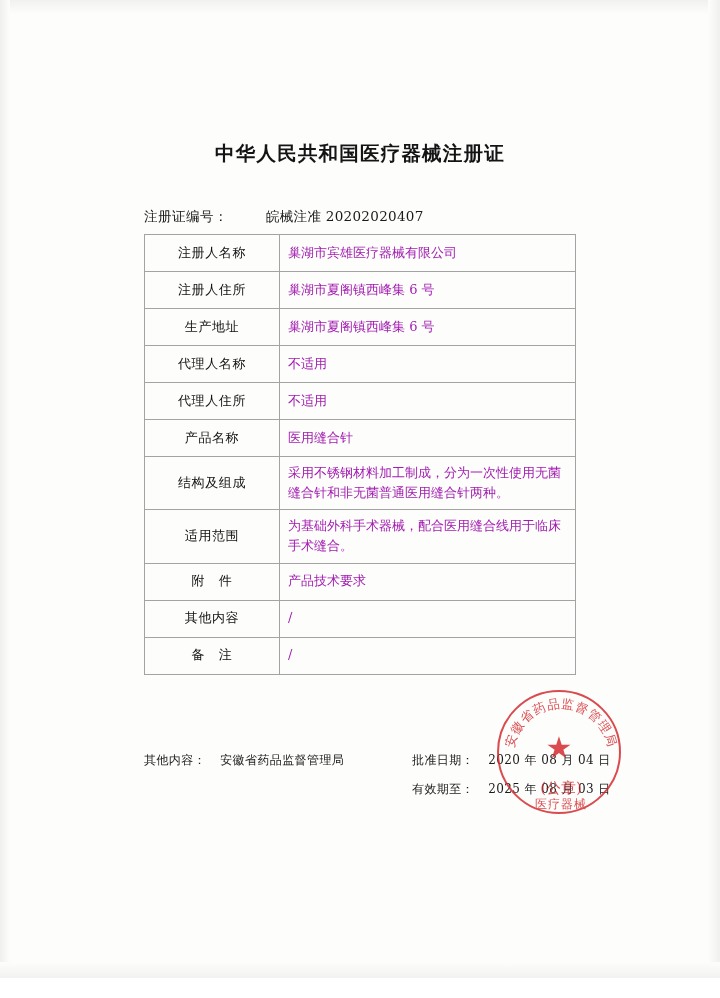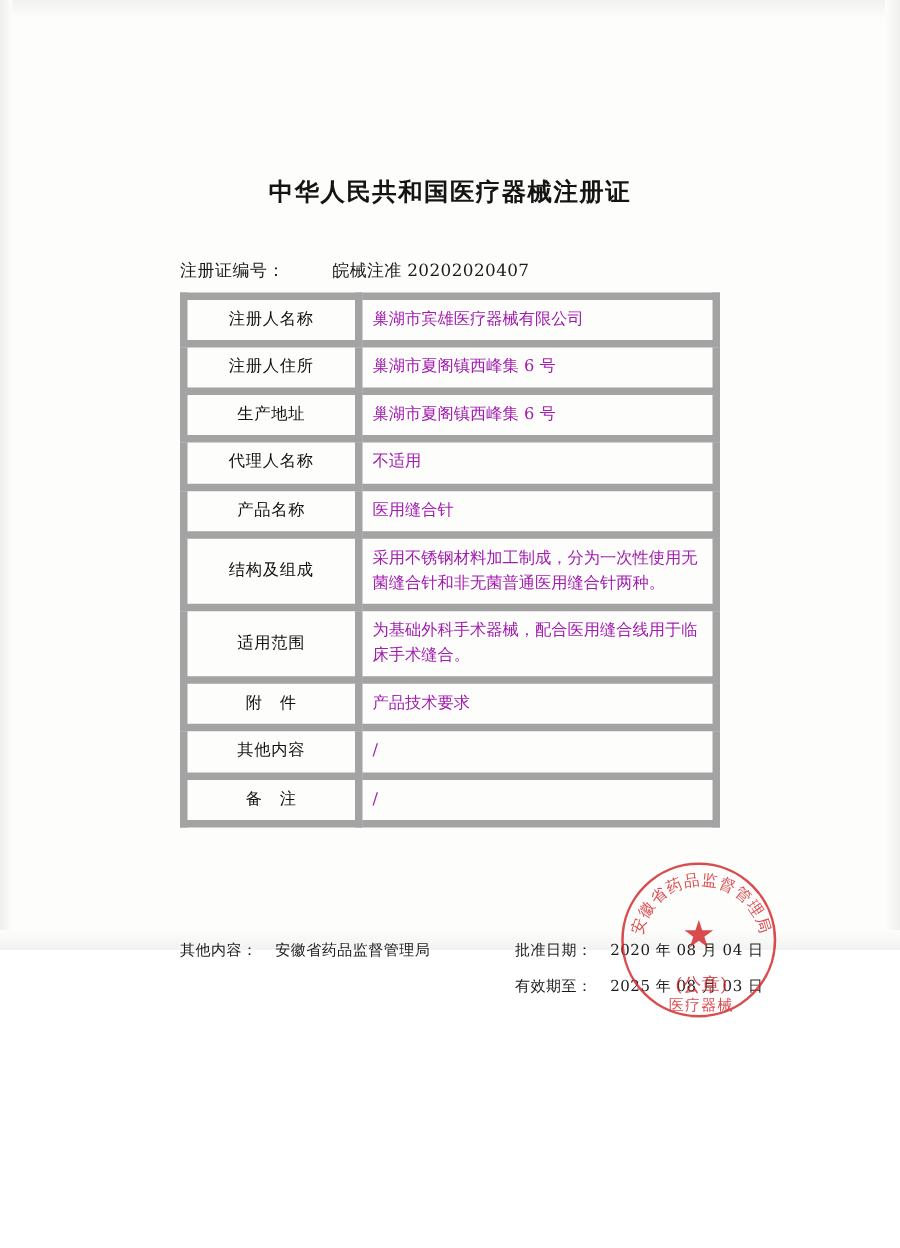--- a/index.html
+++ b/index.html
@@ -11,21 +11,21 @@
     height: 998px;
     background: #ffffff;
     font-family: "DejaVu Serif", "Liberation Serif", serif;
     color: #1a1a1a;
     position: relative;
     overflow: hidden;
   }
   .page {
     position: relative;
     width: 720px;
-    height: 760px;
+    height: 978px;
     background: #fdfdfc;
   }
   
   .scan-edge-top {
     position: absolute;
     top: 0; left: 0; right: 0;
     height: 14px;
     background: linear-gradient(to bottom, #f1f1ef, #fdfdfc);
   }
   .scan-edge-left {
@@ -81,21 +81,21 @@
 
   table.cert {
     position: absolute;
     top: 234px;
     left: 144px;
     width: 432px;
     border-collapse: collapse;
     table-layout: fixed;
   }
   table.cert td {
-    border: 6px solid #a3a3a3;
+    border: 1px solid #a3a3a3;
     font-size: 13px;
     line-height: 1.55;
     vertical-align: middle;
     padding: 6px 8px;
   }
   td.label {
     width: 118px;
     text-align: center;
     letter-spacing: 0.6px;
     color: #111;
@@ -218,20 +218,24 @@
       <tr class="r-norm">
         <td class="label">注册人住所</td>
         <td class="value">巢湖市夏阁镇西峰集 6 号</td>
       </tr>
       <tr class="r-norm">
         <td class="label">生产地址</td>
         <td class="value">巢湖市夏阁镇西峰集 6 号</td>
       </tr>
       <tr class="r-norm">
         <td class="label">代理人名称</td>
+        <td class="value">不适用</td>
+      </tr>
+      <tr class="r-norm">
+        <td class="label">代理人住所</td>
         <td class="value">不适用</td>
       </tr>
       <tr class="r-norm">
         <td class="label">产品名称</td>
         <td class="value">医用缝合针</td>
       </tr>
       <tr class="r-tall">
         <td class="label">结构及组成</td>
         <td class="value">采用不锈钢材料加工制成，分为一次性使用无菌缝合针和非无菌普通医用缝合针两种。</td>
       </tr>

